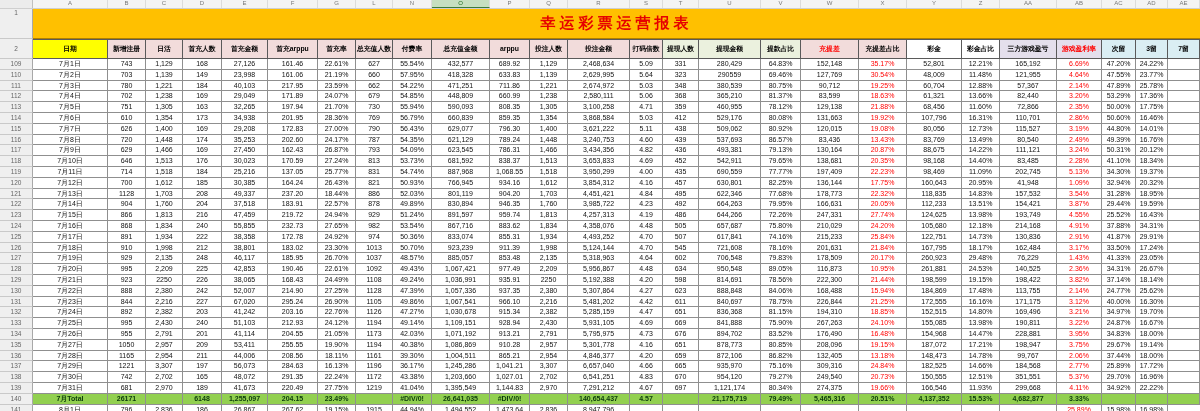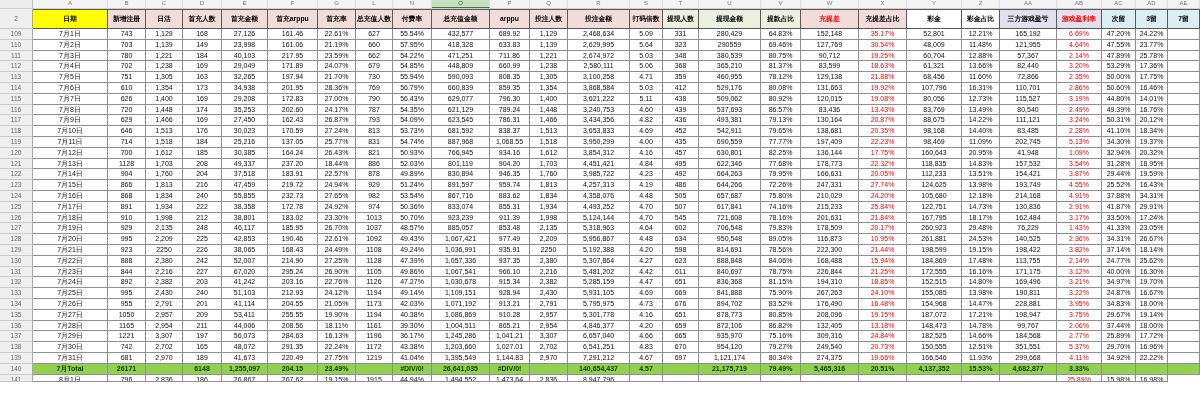--- a/index.html
+++ b/index.html
@@ -76,20 +76,26 @@
       <div class="lc" style="width: 48px; flex: 0 0 48px;">X</div>
       <div class="lc" style="width: 55px; flex: 0 0 55px;">Y</div>
       <div class="lc" style="width: 38px; flex: 0 0 38px;">Z</div>
       <div class="lc" style="width: 57px; flex: 0 0 57px;">AA</div>
       <div class="lc" style="width: 45px; flex: 0 0 45px;">AB</div>
       <div class="lc" style="width: 34px; flex: 0 0 34px;">AC</div>
       <div class="lc" style="width: 32px; flex: 0 0 32px;">AD</div>
       <div class="lc" style="width: 32px; flex: 0 0 32px;">AE</div>
     </div>
 
+  <div class="frow titlerow">
+    <div class="gut" id="gut-title">1</div>
+    <div class="titleband">
+      <span class="titletext">幸运彩票运营报表</span>
+    </div>
+  </div>
 
   <div class="frow hdr" id="header-row">
       <div class="gut" style="height: 20px; line-height: 20px;">2</div>
       <div class="hc bg-date" style="width: 75px; flex: 0 0 75px;">日期</div>
       <div class="hc bg-pink" style="width: 38px; flex: 0 0 38px;">新增注册</div>
       <div class="hc bg-pink" style="width: 37px; flex: 0 0 37px;">日活</div>
       <div class="hc bg-pink" style="width: 39px; flex: 0 0 39px;">首充人数</div>
       <div class="hc bg-pink" style="width: 46px; flex: 0 0 46px;">首充金额</div>
       <div class="hc bg-pink" style="width: 50px; flex: 0 0 50px;">首充arppu</div>
       <div class="hc bg-pink" style="width: 38px; flex: 0 0 38px;">首充率</div>

